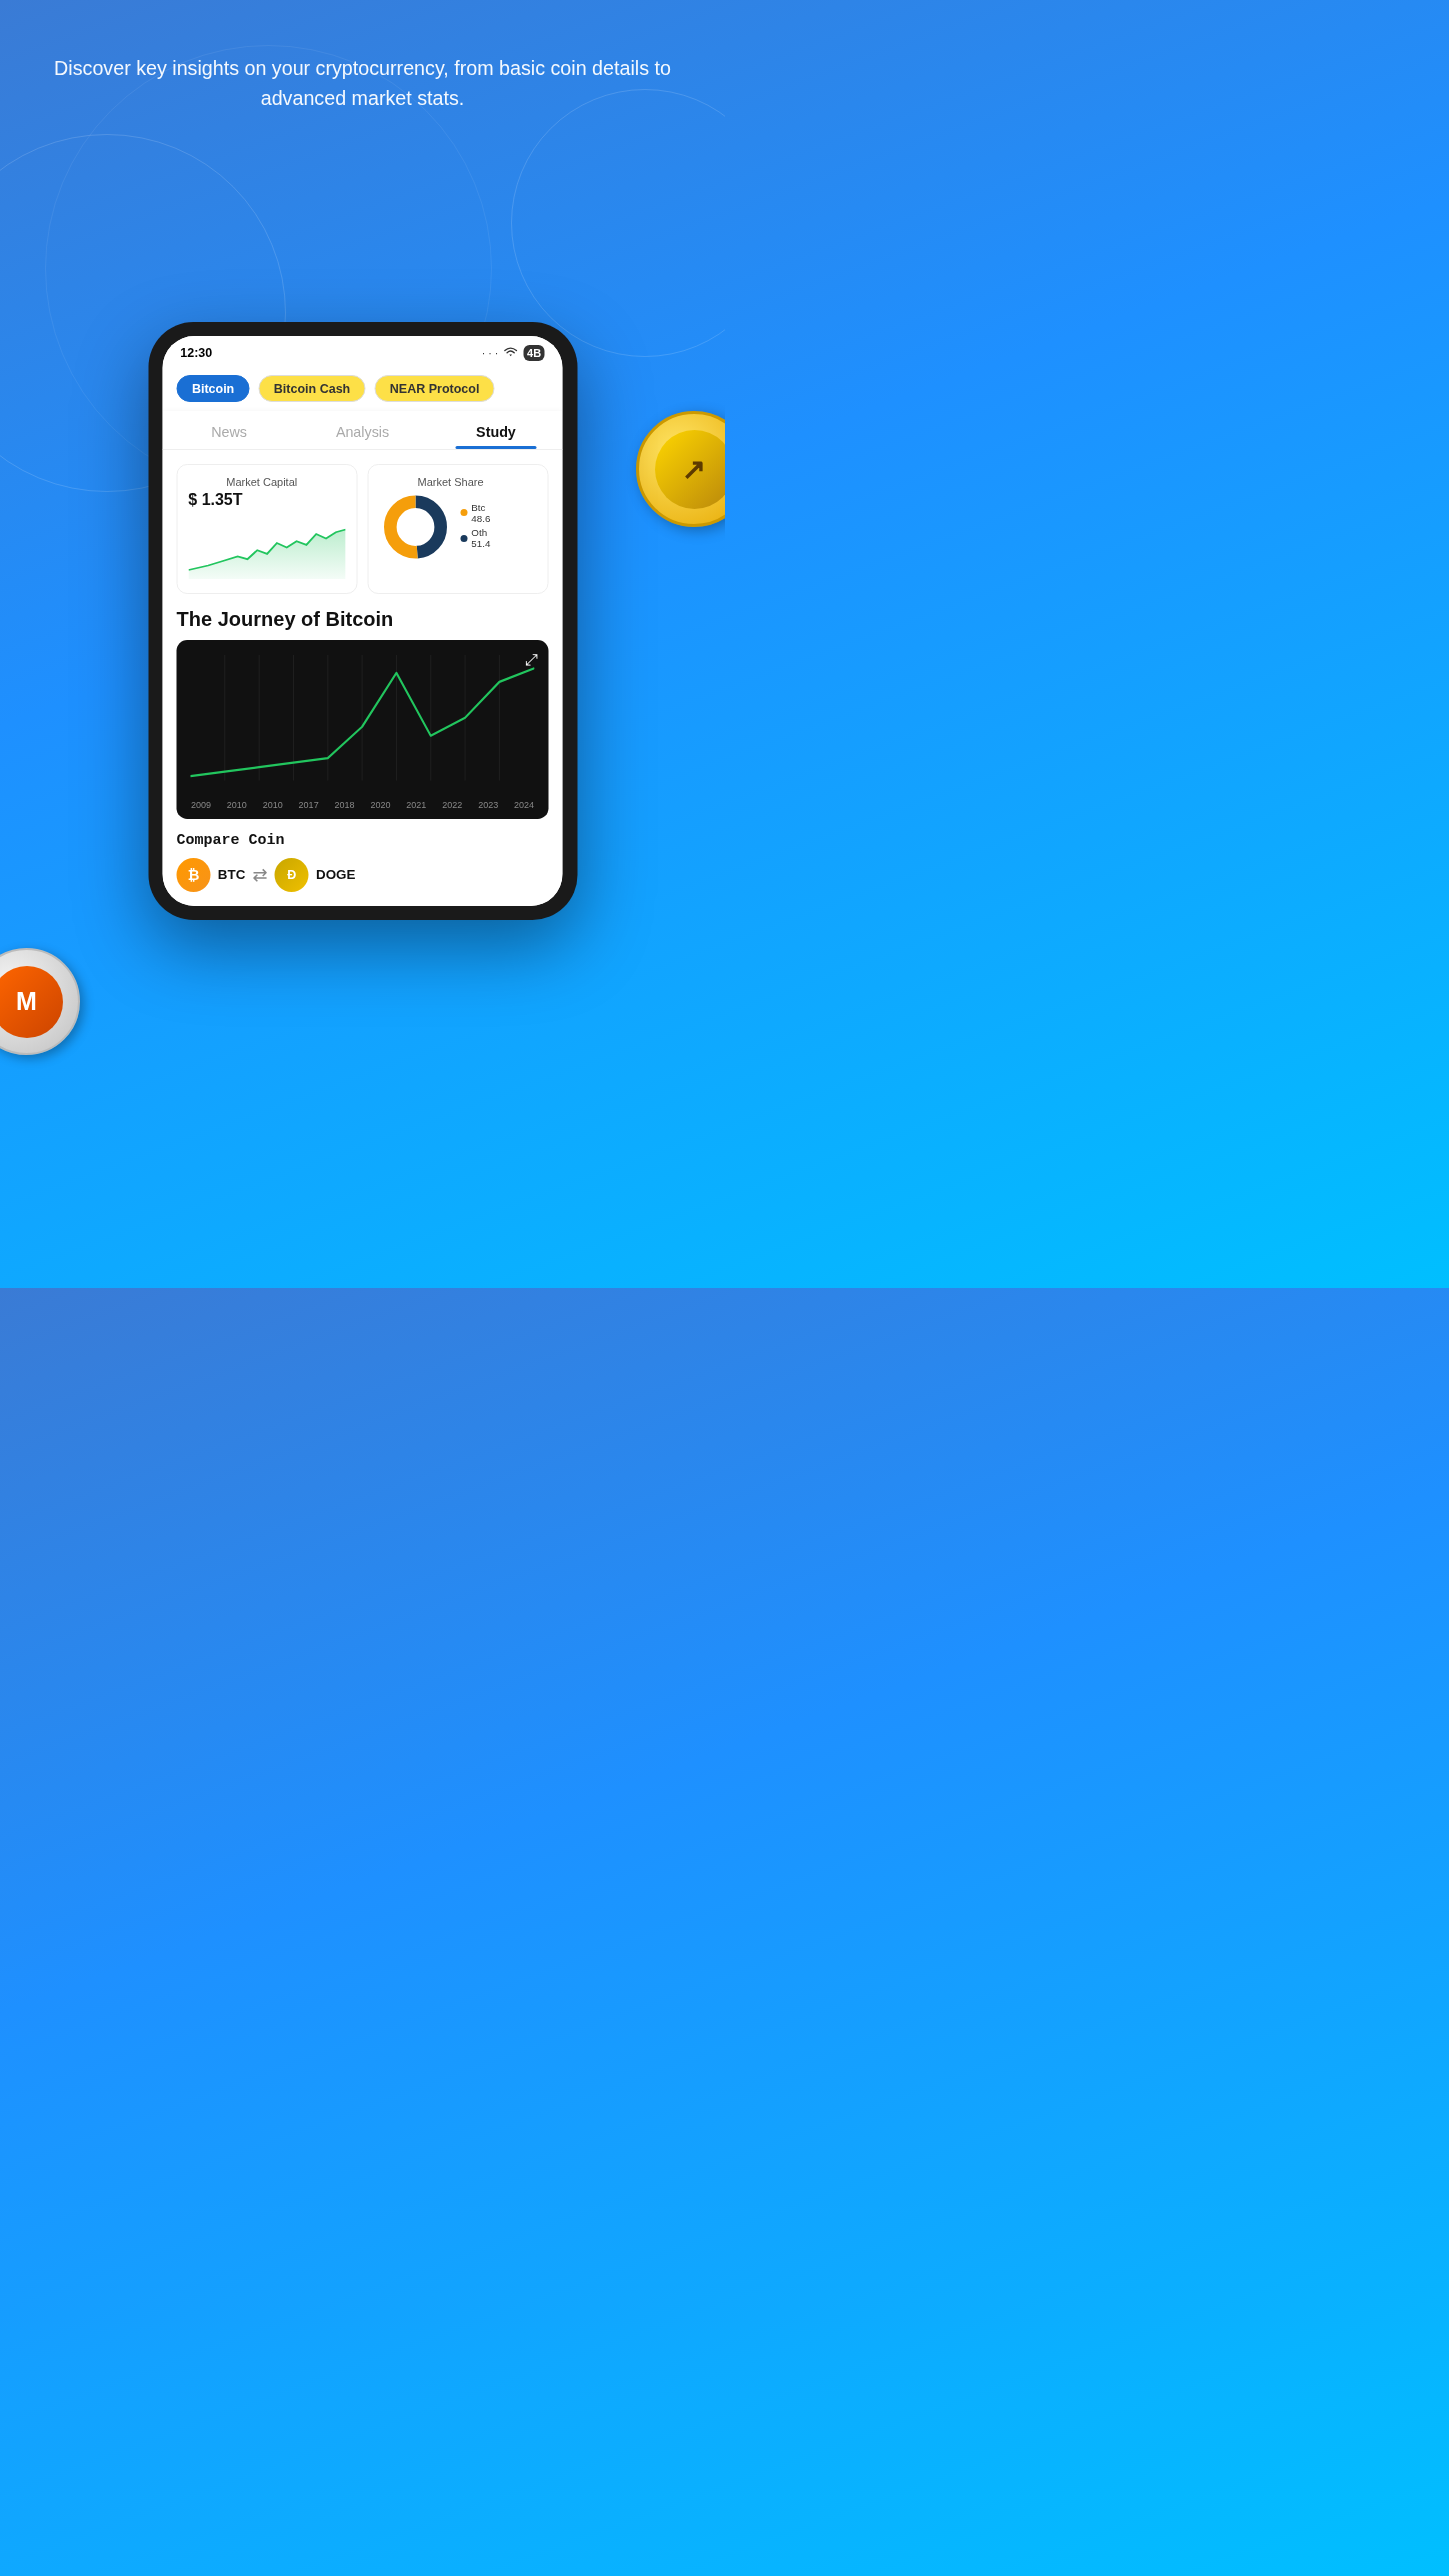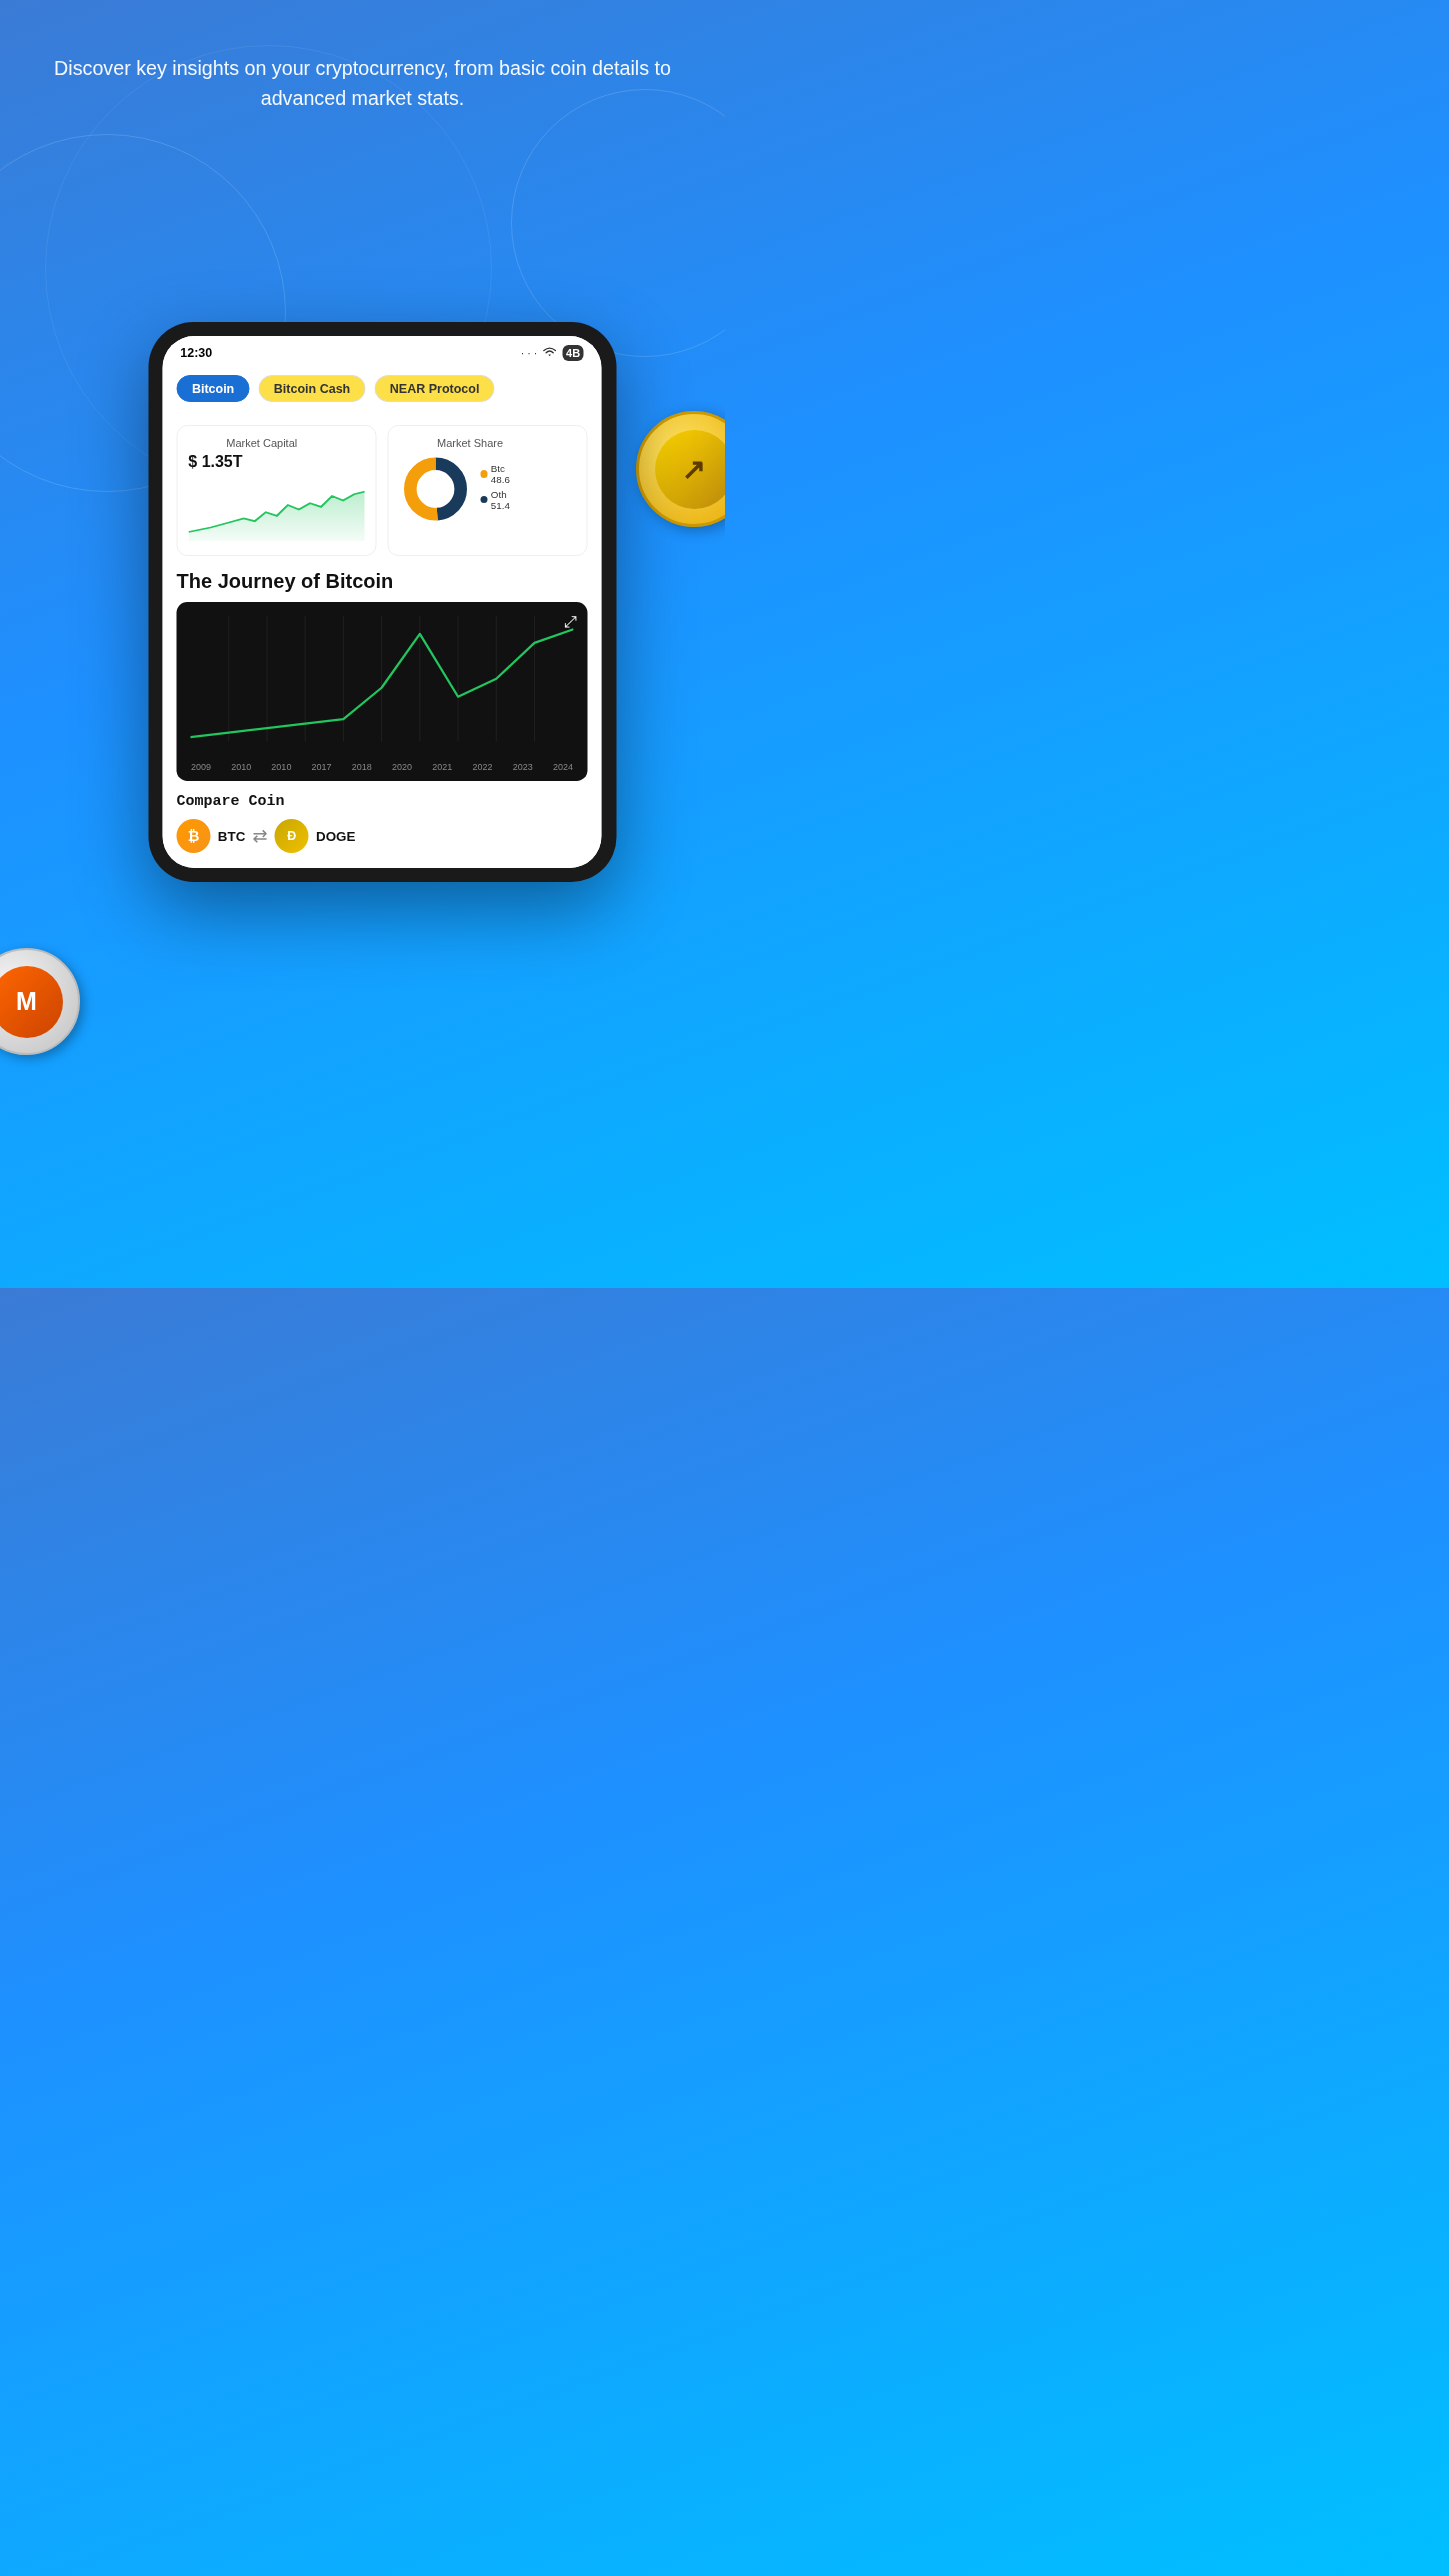--- a/index.html
+++ b/index.html
@@ -72,21 +72,21 @@
     .phone-wrapper {
       position: absolute;
       top: 322px;
       left: 50%;
       transform: translateX(-50%);
       width: 429px;
       z-index: 20;
     }
 
     .phone-frame {
-      width: 468px;
+      width: 429px;
       background: #1a1a1a;
       border-radius: 45px;
       padding: 14.3px;
       box-shadow: 0 27px 72px rgba(0,0,0,0.4);
       position: relative;
     }
 
     .phone-screen {
       background: #f5f5f5;
       border-radius: 32px;
@@ -470,20 +470,25 @@
           <span class="battery-icon">4B</span>
         </div>
       </div>
 
       <div class="coin-tabs">
         <button class="coin-tab active">Bitcoin</button>
         <button class="coin-tab">Bitcoin Cash</button>
         <button class="coin-tab">NEAR Protocol</button>
       </div>
 
+      <div class="nav-tabs">
+        <div class="nav-tab">News</div>
+        <div class="nav-tab">Analysis</div>
+        <div class="nav-tab active">Study</div>
+      </div>
 
       <div class="content-area">
 
         <div class="market-stats">
 
           <div class="stat-card">
             <div class="stat-label">Market Capital</div>
             <div class="stat-value">$ 1.35T</div>
             <svg class="mini-chart" viewBox="0 0 160 70" preserveAspectRatio="none">
               <defs>

